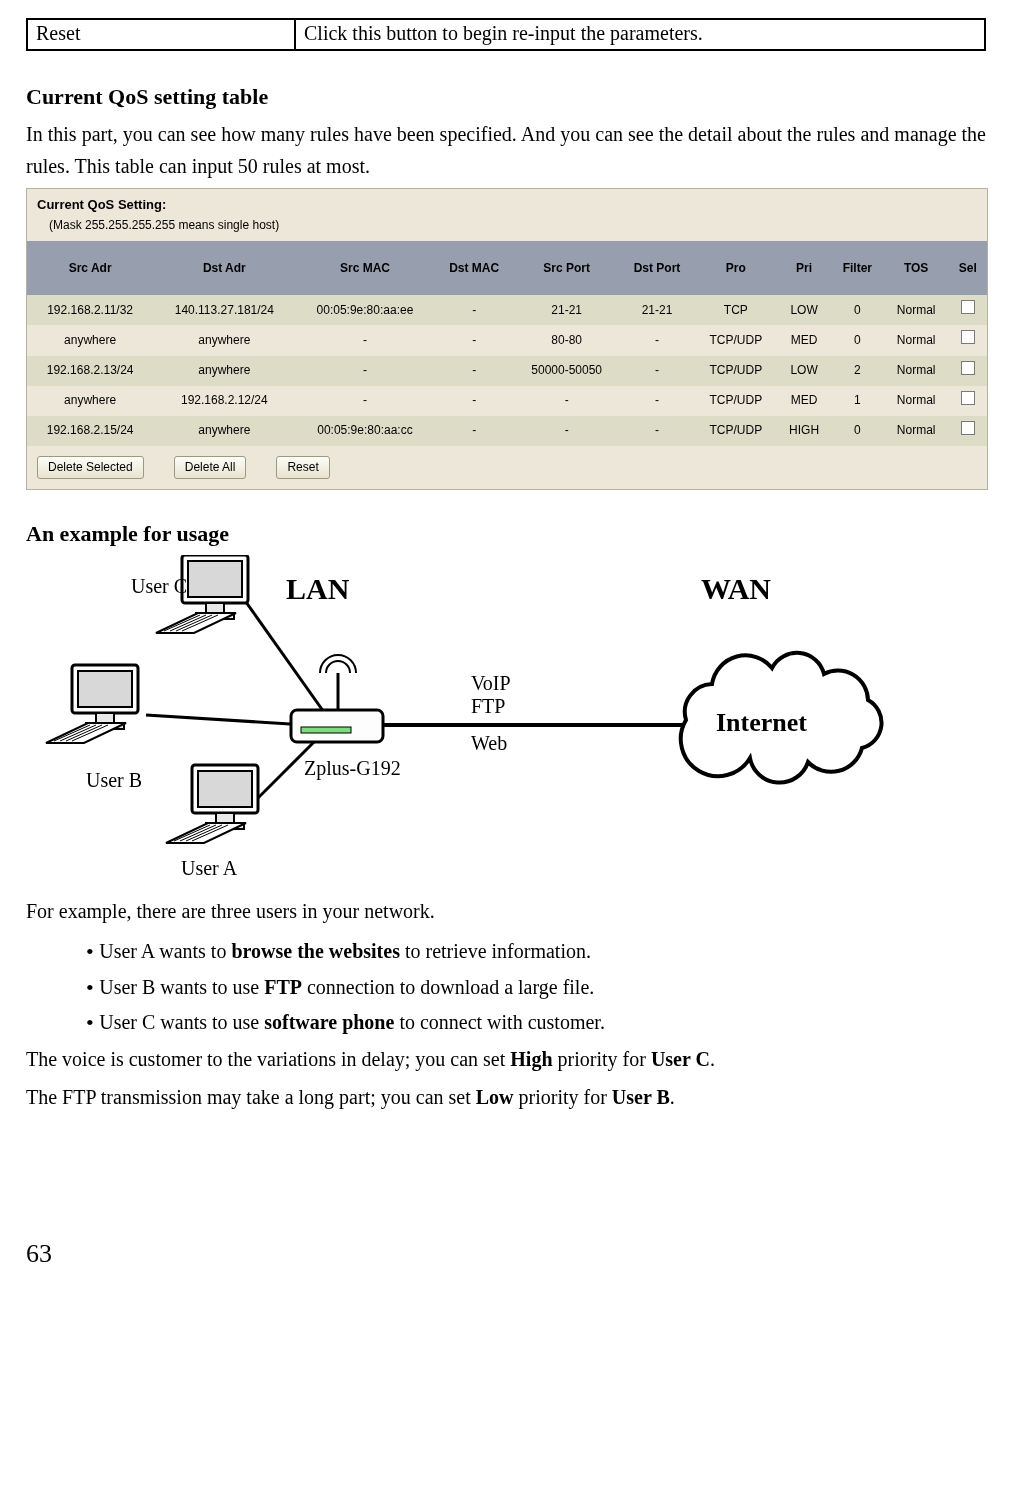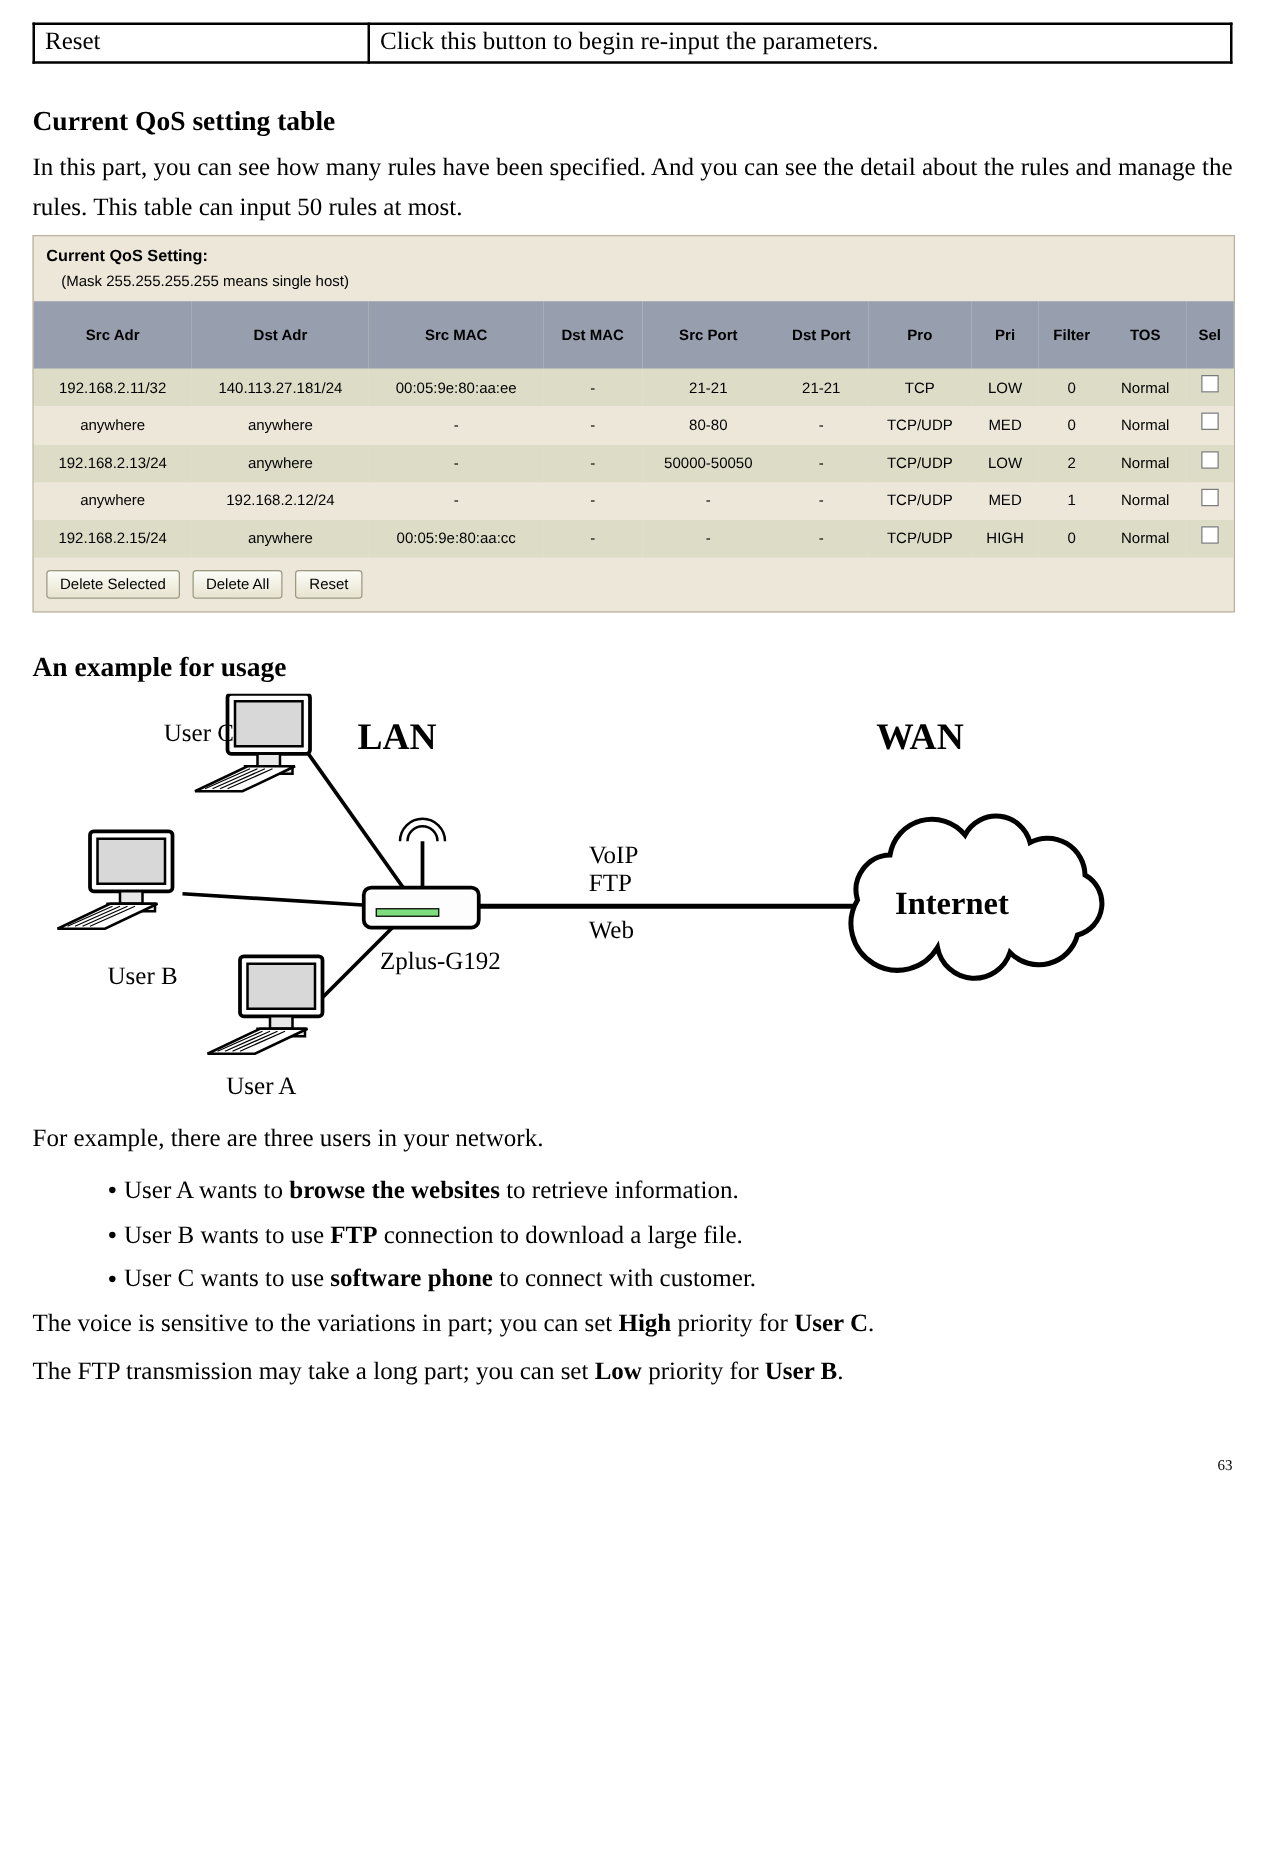--- a/index.html
+++ b/index.html
@@ -78,21 +78,21 @@
     table.qos tbody tr.base td { background: #ede7d9; }
     .cb {
       display: inline-block;
       width: 12px; height: 12px;
       border: 1px solid #7a7a7a;
       background: #fff;
     }
     .qos-buttons {
       padding: 10px;
       display: flex;
-      gap: 10px;
+      gap: 30px;
     }
     .qos-buttons .btn {
       font-family: Arial, Helvetica, sans-serif;
       font-size: 12px;
       padding: 1px 10px;
       border: 1px solid #9a9a83;
       background: linear-gradient(#fdfdf8,#e7e3cf);
       border-radius: 3px;
     }
 
@@ -110,23 +110,22 @@
     }
     ul.dots li::before {
       content: "• ";
       font-size: 22px;
       position: relative;
       top: 1px;
     }
     ul.dots li { margin: 0; }
 
     .pagenum {
-      text-align: right;
-      margin-top: 50px;
-      font-size: 12px;
+      margin-top: 120px;
+      font-size: 26px;
     }
   </style>
 </head>
 <body>
 
 <table class="param-table">
   <tbody>
       <tr>
     <td class="left">Reset</td>
     <td>Click this button to begin re-input the parameters.</td>
@@ -298,19 +297,19 @@
     <span>User A wants to </span><b>browse the websites</b><span> to retrieve information.</span>
   </li>
   <li>
     <span>User B wants to use </span><b>FTP</b><span> connection to download a large file.</span>
   </li>
   <li>
     <span>User C wants to use </span><b>software phone</b><span> to connect with customer.</span>
   </li>
 </ul>
 <p class="body">
-  <span>The voice is sensitive to the variations in part; you can set </span><b>High</b><span> priority for </span><b>User C</b><span>.</span>
+  <span>The voice is customer to the variations in delay; you can set </span><b>High</b><span> priority for </span><b>User C</b><span>.</span>
 </p>
 <p class="body">
   <span>The FTP transmission may take a long part; you can set </span><b>Low</b><span> priority for </span><b>User B</b><span>.</span>
 </p>
 
 <div class="pagenum">63</div>
 
 </body></html>

